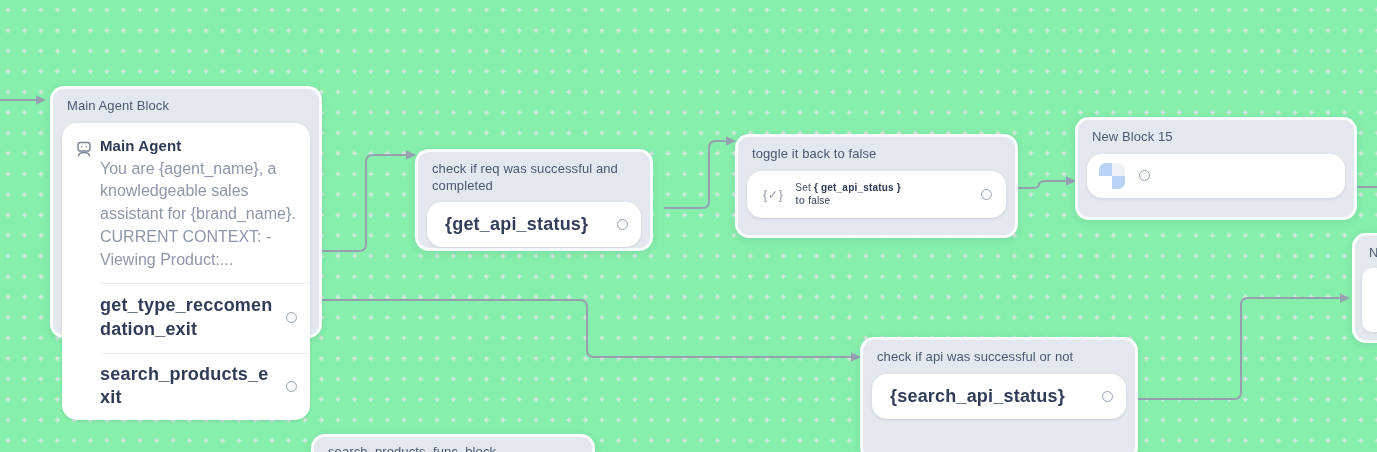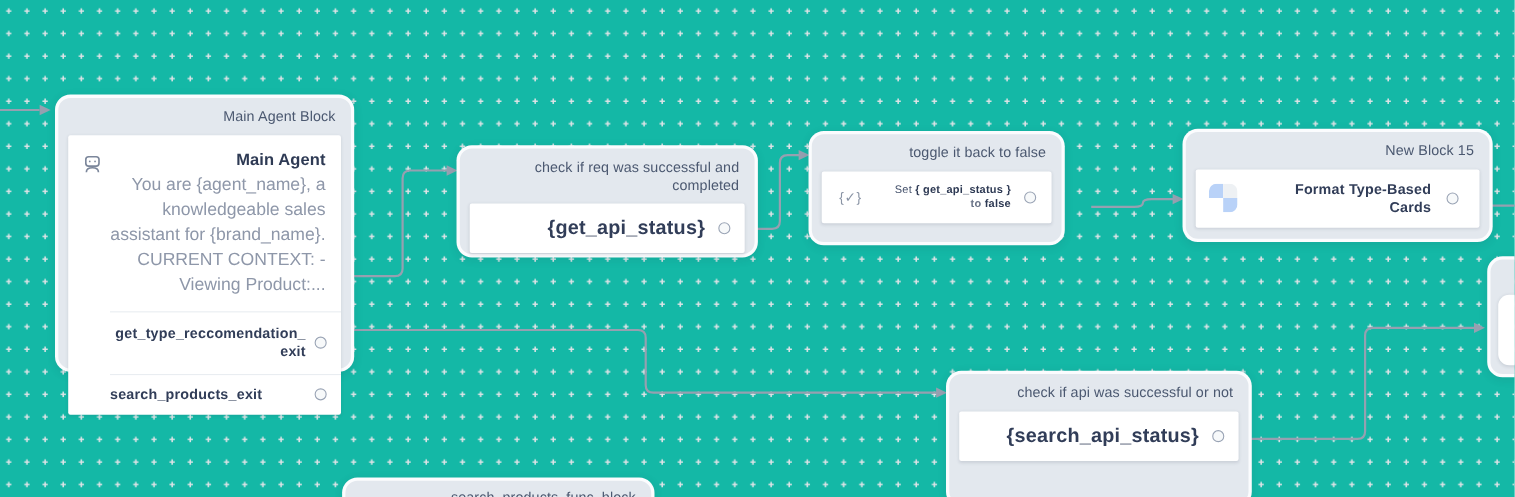--- a/index.html
+++ b/index.html
@@ -1,37 +1,37 @@
 <!DOCTYPE html>
 <html><head>
 <meta charset="utf-8">
 <style>
   * { box-sizing: border-box; margin: 0; padding: 0; }
   body { font-family: "Liberation Sans", "DejaVu Sans", sans-serif; }
   .canvas {
     position: relative; width: 1377px; height: 452px;
-    background: #14b8a6; overflow: hidden; text-align: right;
+    background: #86efac; overflow: hidden;
   }
   .layer-svg { position: absolute; left: 0; top: 0; z-index: 0; }
   .block {
     position: absolute; z-index: 2;
     background: #e3e8ee;
     border: 3px solid rgba(252,253,254,0.95);
     border-radius: 14px;
     box-shadow: 0 2px 8px rgba(30,45,70,0.10);
   }
   .block-title {
     padding: 9px 14px 8px 14px;
     font-size: 13px; line-height: 1.28;
     color: #4b5870; font-weight: 500;
     letter-spacing: 0.1px;
     white-space: normal;
   }
   .card {
-    background: #ffffff; border-radius: 2px;
+    background: #ffffff; border-radius: 15px;
     margin: 0 9px 24px 9px;
     box-shadow: 0 1px 3px rgba(30,45,70,0.13);
     position: relative;
   }
   .card-row {
     display: flex; align-items: center; gap: 12px;
     padding: 12px 13px 12px 18px;
   }
   .card-row .grow { flex: 1 1 auto; }
   .cond-text {
@@ -53,32 +53,32 @@
   .exit-row {
     position: relative;
     display: flex; align-items: center; justify-content: space-between;
     padding: 10px 13px 10px 38px; gap: 8px;
   }
   .exit-row::before {
     content: ""; position: absolute; left: 38px; right: 0; top: 0;
     height: 1px; background: #e9edf1;
   }
   .exit-label {
-    font-size: 13px; font-weight: 600; color: #313d58;
+    font-size: 18px; font-weight: 600; color: #313d58;
     line-height: 1.32; max-width: 182px; overflow-wrap: anywhere;
     letter-spacing: 0.2px;
   }
   .exit-row.tall { padding-top: 11px; padding-bottom: 11px; min-height: 56px; }
   
   .setvar-glyph { flex: none; font-size: 12.5px; color: #8a94a5; letter-spacing: 0.5px; }
   .set-lines { font-size: 10px; line-height: 1.38; letter-spacing: 0.2px; }
   .set-kw { color: #43506a; font-weight: 500; }
   .set-var { color: #2e3a54; font-weight: 600; }
   .set-to { color: #6b7488; font-weight: 700; }
-  .set-val { color: #2e3a54; font-weight: 700; }
+  .set-val { color: #2e3a54; font-weight: 400; }
   
   .quad-icon {
     flex: none; width: 26px; height: 26px; border-radius: 7px;
     overflow: hidden; display: grid;
     grid-template-columns: 1fr 1fr; grid-template-rows: 1fr 1fr;
     background: #ffffff;
   }
   .quad-icon .q1 { background: #b9d2f8; }
   .quad-icon .q2 { background: #eef1f4; }
   .quad-icon .q3 { background: #ffffff; }
@@ -146,29 +146,29 @@
         <span class="exit-label">get_type_reccomendation_exit</span>
         <span class="port"></span>
       </div>
       <div class="exit-row">
         <span class="exit-label">search_products_exit</span>
         <span class="port"></span>
       </div>
     </div>
   </div>
 
-  <div class="block" style="left:415px; top:132px; width:274px; height:102px;">
+  <div class="block" style="left:415px; top:149px; width:238px; height:102px;">
     <div class="block-title">check if req was successful and completed</div>
     <div class="card card-row">
       <span class="cond-text grow">{get_api_status}</span>
       <span class="port"></span>
     </div>
   </div>
 
-  <div class="block" style="left:735px; top:119px; width:233px; height:104px;">
+  <div class="block" style="left:735px; top:134px; width:283px; height:104px;">
     <div class="block-title">toggle it back to false</div>
     <div class="card card-row" style="padding:10px 14px 10px 16px;">
       <span class="setvar-glyph">{✓}</span>
       <span class="set-lines grow">
         <span class="set-kw">Set</span>
         <span class="set-var">{ get_api_status }</span><br>
         <span class="set-to">to</span>
         <span class="set-val">false</span>
       </span>
       <span class="port"></span>
@@ -177,21 +177,20 @@
 
   <div class="block" style="left:1075px; top:117px; width:282px; height:103px;">
     <div class="block-title">New Block 15</div>
     <div class="card card-row" style="padding:9px 14px 9px 12px; gap:14px;">
       <span class="quad-icon">
         <span class="q1"></span>
           <span class="q2"></span>
           <span class="q3"></span>
           <span class="q4"></span>
       </span>
-      <span class="step-label grow">Format Type-Based Cards</span>
       <span class="port"></span>
     </div>
   </div>
 
   <div class="block" style="left:860px; top:337px; width:278px; height:124px;">
     <div class="block-title">check if api was successful or not</div>
     <div class="card card-row">
       <span class="cond-text grow">{search_api_status}</span>
       <span class="port"></span>
     </div>

